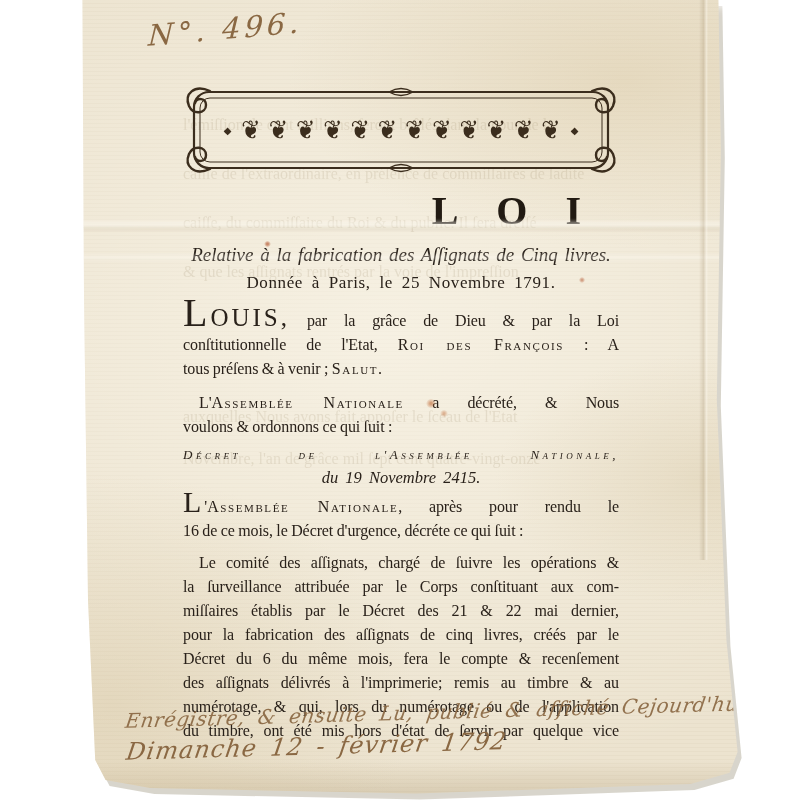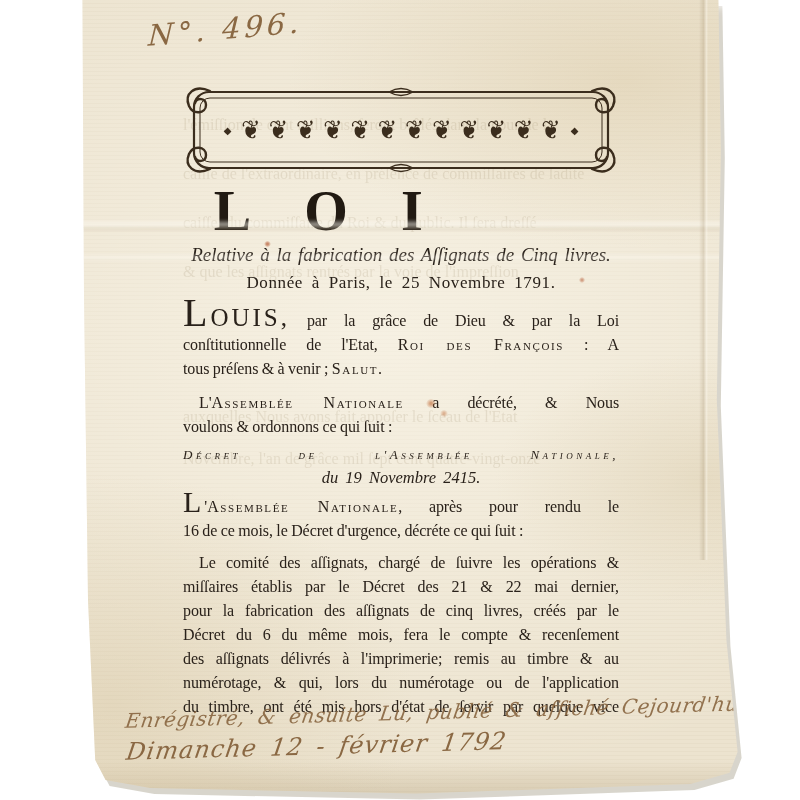--- a/index.html
+++ b/index.html
@@ -49,21 +49,21 @@
   
   .content{position:absolute;left:183px;top:84px;width:436px;color:#29211a;}
   
   .cartouche{position:relative;width:436px;height:92px;}
   .cartouche svg{position:absolute;inset:0;}
   .band{position:absolute;left:0;right:0;top:0;bottom:0;display:flex;align-items:center;justify-content:center;
     font-family:"DejaVu Sans",sans-serif;color:#3b2d1d;}
   .band .mid{font-size:23px;letter-spacing:8px;text-indent:8px;transform:scaleY(1.15);}
   .band .end{font-size:10px;margin:0 2px;}
   
-  .law-title{margin-top:10px;text-align:left;font-weight:bold;font-size:56px;line-height:50px;
+  .law-title{margin-top:10px;text-align:right;font-weight:bold;font-size:40px;line-height:50px;
     letter-spacing:.95em;text-indent:.55em;color:#211a12;}
   .law-subtitle{margin-top:7px;text-align:center;font-style:italic;font-size:19px;line-height:24px;white-space:nowrap;word-spacing:2px;}
   .law-dateline{margin-top:5px;text-align:center;font-size:17px;line-height:22px;white-space:nowrap;word-spacing:4px;letter-spacing:.6px;}
   
   .para{margin-top:12px;}
   .line{font-size:16px;line-height:24px;white-space:nowrap;text-align:justify;text-align-last:justify;
     letter-spacing:-.1px;word-spacing:-.4px;}
   .line.loose{text-align-last:left;}
   .line.ind{text-indent:16px;}
   .bigL{font-size:40px;line-height:0;letter-spacing:0;padding-right:3px;}
@@ -147,20 +147,21 @@
         <div class="d2">du 19 Novembre 2415.</div>
       </div>
 
       <div class="para p3">
         <div class="line"><span class="bigL small">L</span><span>'</span><span class="sc">Assemblée Nationale</span><span>, après pour rendu le</span></div>
         <div class="line loose">16 de ce mois, le Décret d'urgence, décréte ce qui ſuit :</div>
       </div>
 
       <div class="para p4">
         <div class="line ind">Le comité des aſſignats, chargé de ſuivre les opérations &amp;</div>
+        <div class="line">la ſurveillance attribuée par le Corps conſtituant aux com-</div>
         <div class="line">miſſaires établis par le Décret des 21 &amp; 22 mai dernier,</div>
         <div class="line">pour la fabrication des aſſignats de cinq livres, créés par le</div>
         <div class="line">Décret du 6 du même mois, fera le compte &amp; recenſement</div>
         <div class="line">des aſſignats délivrés à l'imprimerie; remis au timbre &amp; au</div>
         <div class="line">numérotage, &amp; qui, lors du numérotage ou de l'application</div>
         <div class="line">du timbre, ont été mis hors d'état de ſervir par quelque vice</div>
       </div>
     </div>
 
     <div class="hand hand-bottom">

